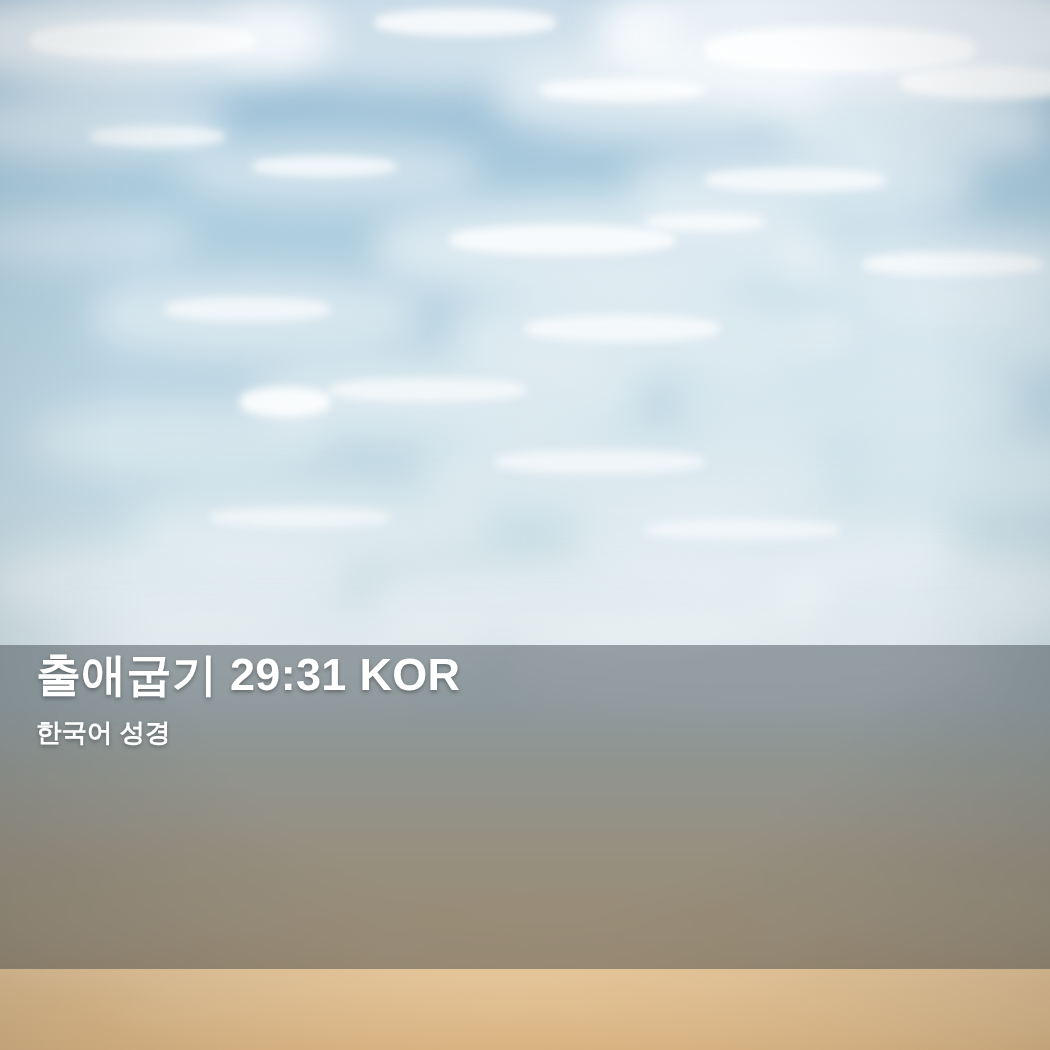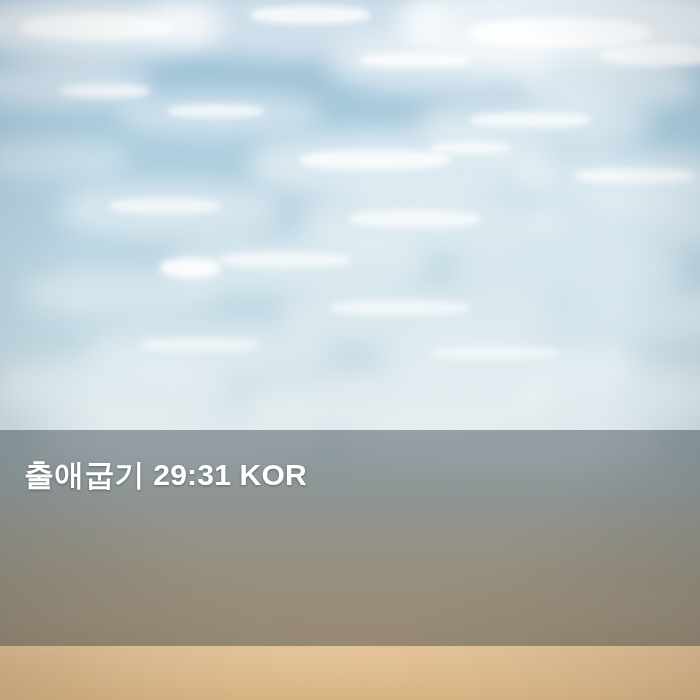--- a/index.html
+++ b/index.html
@@ -101,21 +101,21 @@
   .caption {
     position: absolute;
     left: 0;
     right: 0;
     bottom: 54px;
     top: 430px;
     background: rgba(44, 52, 60, 0.42);
     backdrop-filter: blur(1px);
   }
   .caption-inner {
-    padding: 28px 24px 14px 24px;
+    padding: 4px 24px 14px 24px;
     color: #ffffff;
   }
   .ref {
     font-size: 30px;
     font-weight: bold;
     line-height: 1.15;
     letter-spacing: 0.2px;
     text-shadow: 0 1px 3px rgba(0,0,0,0.35);
     margin: 0 0 10px 0;
   }
@@ -208,16 +208,17 @@
     <div class="c soft wide" style="left:380px;  top:654px;  width:340px; height:48px;  opacity:.32;"></div>
   </div>
 
   <div class="haze" style="top:360px; height:120px; opacity:.5;"></div>
   <div class="warmglow"></div>
   <div class="vignette"></div>
 
   <div class="caption">
     <div class="caption-inner">
       <p class="ref">출애굽기 29:31 KOR</p>
+      <p class="source">한국어 성경</p>
     </div>
   </div>
 
 </div>
 
 </body></html>

